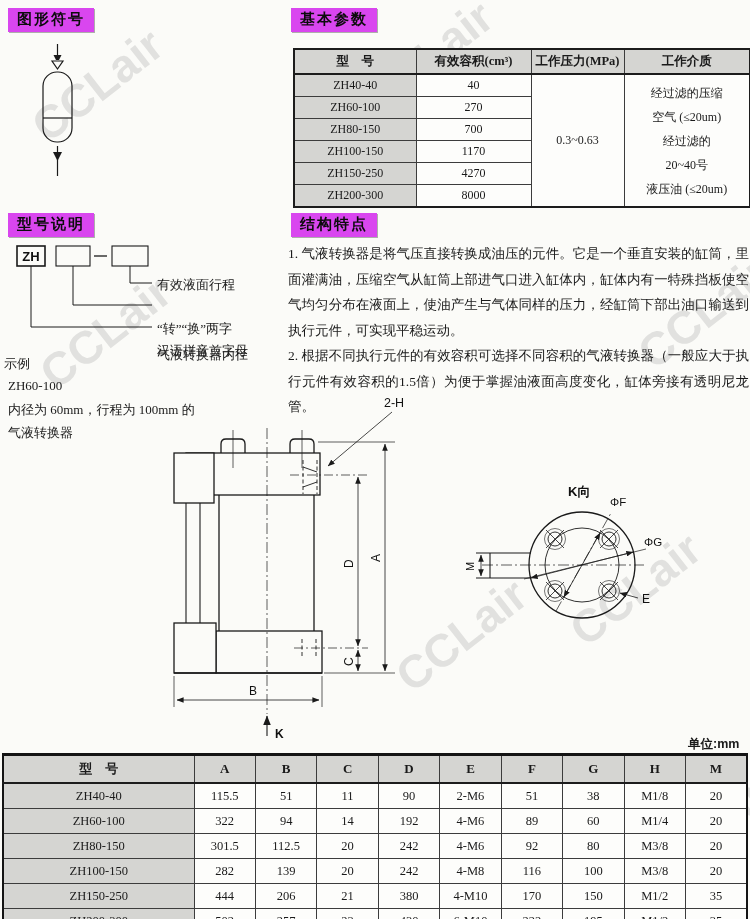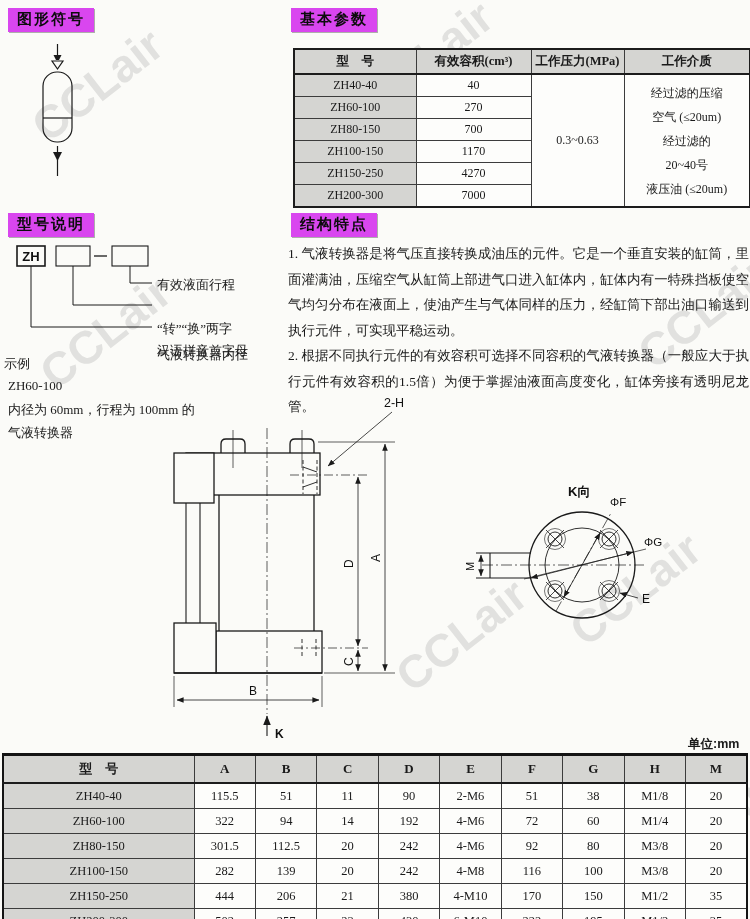--- a/index.html
+++ b/index.html
@@ -142,21 +142,21 @@
   <tr>
     <td class="model">ZH100-150</td>
     <td>1170</td>
   </tr>
   <tr>
     <td class="model">ZH150-250</td>
     <td>4270</td>
   </tr>
   <tr>
     <td class="model">ZH200-300</td>
-    <td>7000</td>
+    <td>8000</td>
   </tr>
 </tbody>
   </table>
 
 <svg style="left:8px;top:240px;" width="280" height="105" viewBox="8 240 280 105">
   <g stroke="#1a1a1a" fill="none">
     <rect x="17" y="246" width="28" height="20" stroke-width="1.6"></rect>
     <rect x="56" y="246" width="34" height="20" stroke-width="1.1"></rect>
     <line x1="94" y1="256" x2="107" y2="256" stroke-width="1.3"></line>
     <rect x="112" y="246" width="36" height="20" stroke-width="1.1"></rect>
@@ -336,21 +336,21 @@
     <td>M1/8</td>
     <td>20</td>
   </tr>
   <tr>
     <td class="model">ZH60-100</td>
     <td>322</td>
     <td>94</td>
     <td>14</td>
     <td>192</td>
     <td>4-M6</td>
-    <td>72</td>
+    <td>89</td>
     <td>60</td>
     <td>M1/4</td>
     <td>20</td>
   </tr>
   <tr>
     <td class="model">ZH80-150</td>
     <td>301.5</td>
     <td>112.5</td>
     <td>20</td>
     <td>242</td>

